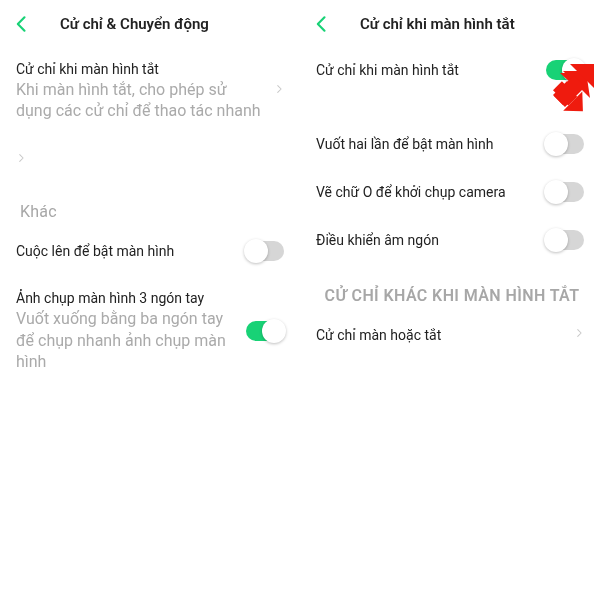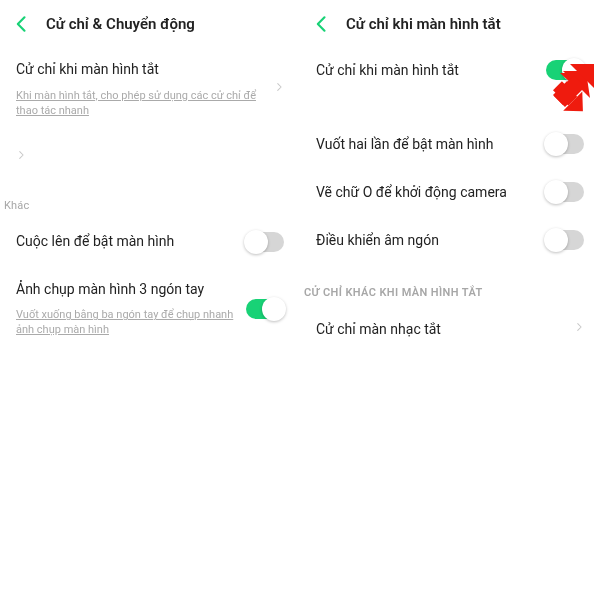--- a/index.html
+++ b/index.html
@@ -17,21 +17,21 @@
     background: #fff;
     position: relative;
     display: flex;
     flex-direction: column;
   }
   .screen + .screen { border-left: 0px solid #eee; }
   .header {
     display: flex;
     align-items: center;
     padding: 14px 12px 12px 12px;
-    gap: 14px;
+    gap: 28px;
   }
   .back-icon svg { display: block; }
   .header-title {
     font-size: 15px;
     font-weight: 600;
     color: #222;
   }
   .content { flex: 1; overflow: hidden; }
   .row {
     padding: 14px 16px;
@@ -39,41 +39,41 @@
     align-items: center;
     gap: 10px;
   }
   .row-body { flex: 1; min-width: 0; }
   .row-title {
     font-size: 14px;
     color: #222;
     line-height: 1.35;
   }
   .row-sub {
-    font-size: 11px;
+    font-size: 16px;
     color: #aaa;
-    margin-top: 10px;
+    margin-top: 0;
     line-height: 1.35;
-    text-decoration: underline;
   }
   .chev {
     color: #c8c8c8;
     flex-shrink: 0;
   }
   .section-label {
-    font-size: 11px;
+    font-size: 16px;
     color: #a7a7a7;
-    padding: 18px 16px 6px 4px;
+    padding: 18px 16px 6px 20px;
     letter-spacing: 0.2px;
   }
   .section-label.caps {
     text-transform: uppercase;
     font-weight: 600;
     letter-spacing: 0.4px;
     padding-top: 22px;
+    text-align: center;
   }
   
   .toggle {
     width: 38px;
     height: 20px;
     border-radius: 999px;
     background: #d6d6d6;
     position: relative;
     flex-shrink: 0;
   }
@@ -182,42 +182,42 @@
       <div class="row-body">
         <div class="row-title">Vuốt hai lần để bật màn hình</div>
       </div>
       <div class="toggle off">
           <div class="knob"></div>
         </div>
     </div>
 
     <div class="row">
       <div class="row-body">
-        <div class="row-title">Vẽ chữ O để khởi động camera</div>
+        <div class="row-title">Vẽ chữ O để khởi chụp camera</div>
       </div>
       <div class="toggle off">
           <div class="knob"></div>
         </div>
     </div>
 
 
     <div class="row">
       <div class="row-body">
         <div class="row-title">Điều khiển âm ngón</div>
       </div>
       <div class="toggle off">
           <div class="knob"></div>
         </div>
     </div>
 
     <div class="section-label caps">CỬ CHỈ KHÁC KHI MÀN HÌNH TẮT</div>
 
     <div class="row">
       <div class="row-body">
-        <div class="row-title">Cử chỉ màn nhạc tắt</div>
+        <div class="row-title">Cử chỉ màn hoặc tắt</div>
       </div>
       <span class="chev">
         <svg width="10" height="16" viewBox="0 0 24 24" fill="none" stroke="currentColor" stroke-width="2.5" stroke-linecap="round" stroke-linejoin="round">
             <polyline points="9 4 17 12 9 20"></polyline>
           </svg>
       </span>
     </div>
   </div>
 
   <div class="arrow-annot" style="top:68px; right:10px;">

